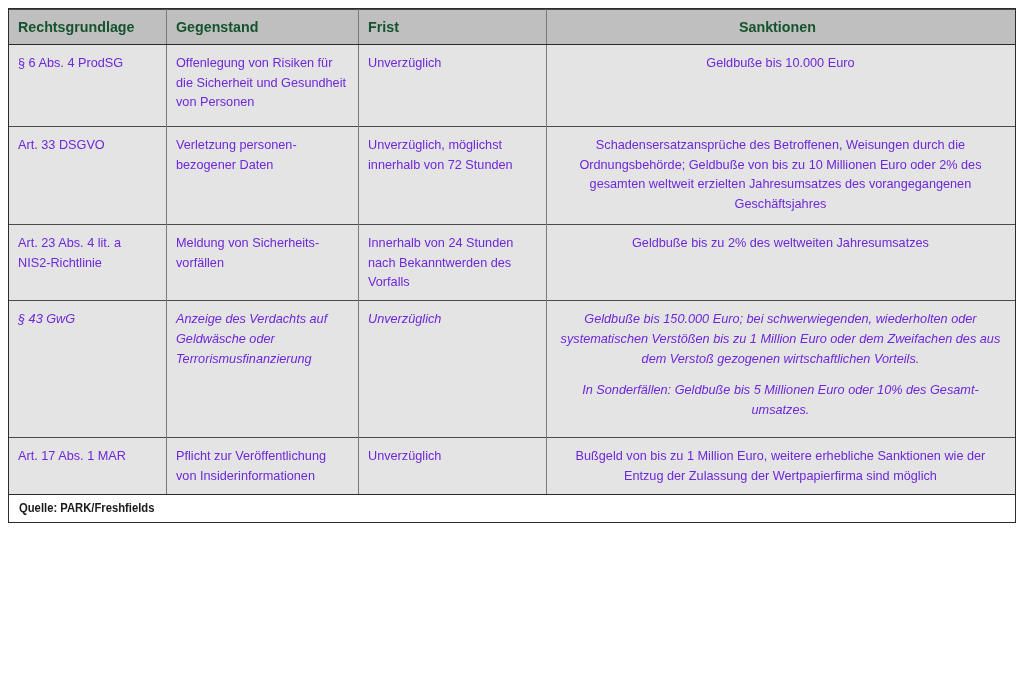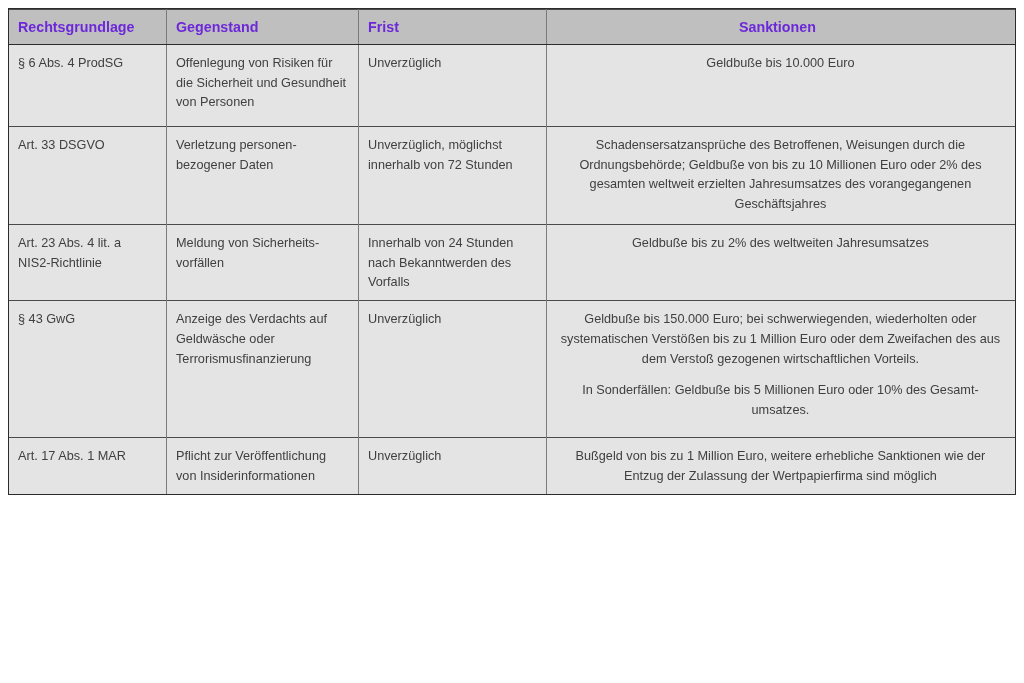--- a/index.html
+++ b/index.html
@@ -78,38 +78,38 @@
 
   thead th {
     background: #bfbfbf;
     font-weight: bold;
     font-size: 15.5px;
     height: 30px;
     padding-top: 6px;
     padding-bottom: 6px;
     border-top: 1px solid #2b2b2b;
     border-bottom: 1px solid #2b2b2b;
-    color: #6d28d9;
+    color: #14532d;
   }
   thead th .hlabel {
     display: inline-block;
     transform: scaleX(0.92);
     transform-origin: left center;
     white-space: nowrap;
   }
 
   tbody td {
     background: #e4e4e4;
-    color: #404040;
+    color: #6d28d9;
     line-height: 1.46;
   }
   tbody tr.r1 td { height: 82px; }
   tbody tr.r2 td { height: 98px; }
   tbody tr.r3 td { height: 65px; }
-  tbody tr.r4 td { height: 137px; }
+  tbody tr.r4 td { height: 137px; font-style: italic; }
   tbody tr.r5 td { height: 40px; }
 
   .cell-text {
     display: block;
     transform: scaleX(0.94);
     transform-origin: left top;
     width: 106%;
   }
 
   
@@ -235,15 +235,18 @@
             <span class="cell-text">Unverzüglich</span>
           </td>
           <td>
             <span class="cell-text">Bußgeld von bis zu 1 Million Euro, weitere erhebliche Sanktionen wie der Entzug der Zulassung der Wertpapierfirma sind möglich</span>
           </td>
         </tr>
 
       </tbody>
     </table>
 
+    <div class="source">
+      <span class="source-text">Quelle: PARK/Freshfields</span>
+    </div>
 
   </div>
 </div>
 
 </body></html>

